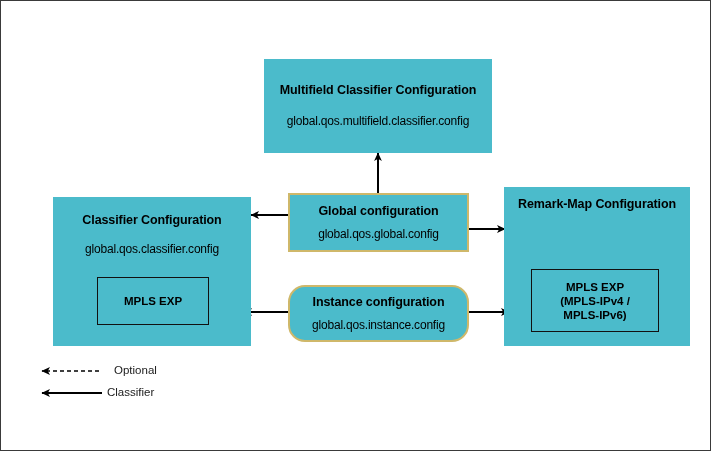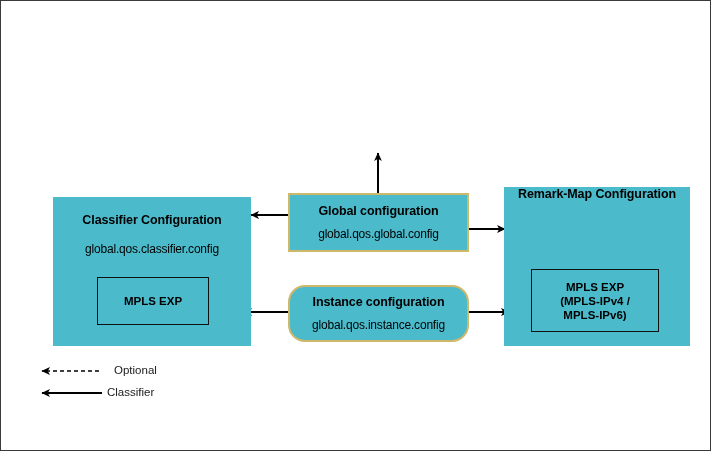--- a/index.html
+++ b/index.html
@@ -106,40 +106,44 @@
 
     <g>
       <line x1="98" y1="370" x2="41" y2="370" stroke="#000000" stroke-width="1.6" stroke-dasharray="4,3" marker-end="url(#arrowhead)"></line>
     </g>
 
     <g>
       <line x1="101" y1="392" x2="41" y2="392" stroke="#000000" stroke-width="1.8" marker-end="url(#arrowhead)"></line>
     </g>
   </svg>
 
+  <div class="box" style="left:263px; top:58px; width:228px; height:94px;">
+    <div class="title">Multifield Classifier Configuration</div>
+    <div class="code" style="margin-top:16px;">global.qos.multifield.classifier.config</div>
+  </div>
 
   <div class="box" style="left:52px; top:196px; width:198px; height:149px; justify-content:flex-start; padding-top:16px;">
     <div class="title">Classifier Configuration</div>
     <div class="code" style="margin-top:14px;">global.qos.classifier.config</div>
   </div>
   <div class="inner-box" style="left:96px; top:276px; width:112px; height:48px;">
     <span>MPLS EXP</span>
   </div>
 
   <div class="box bordered" style="left:287px; top:192px; width:181px; height:59px;">
     <div class="title">Global configuration</div>
     <div class="code" style="margin-top:8px;">global.qos.global.config</div>
   </div>
 
   <div class="box bordered" style="left:287px; top:284px; width:181px; height:57px;border-radius:17px;">
     <div class="title">Instance configuration</div>
     <div class="code" style="margin-top:8px;">global.qos.instance.config</div>
   </div>
 
-  <div class="box" style="left:503px; top:186px; width:186px; height:159px; justify-content:flex-start; ">
+  <div class="box" style="left:503px; top:186px; width:186px; height:159px; justify-content:flex-start; padding-top:10px;">
     <div class="title">Remark-Map Configuration</div>
   </div>
   <div class="inner-box" style="left:530px; top:268px; width:128px; height:63px; flex-direction:column;">
     <span>MPLS EXP</span>
     <span>(MPLS-IPv4 /</span>
     <span>MPLS-IPv6)</span>
   </div>
 
   <div class="legend-label" style="left:113px; top:363px;">Optional</div>
   <div class="legend-label" style="left:106px; top:385px;">Classifier</div>

